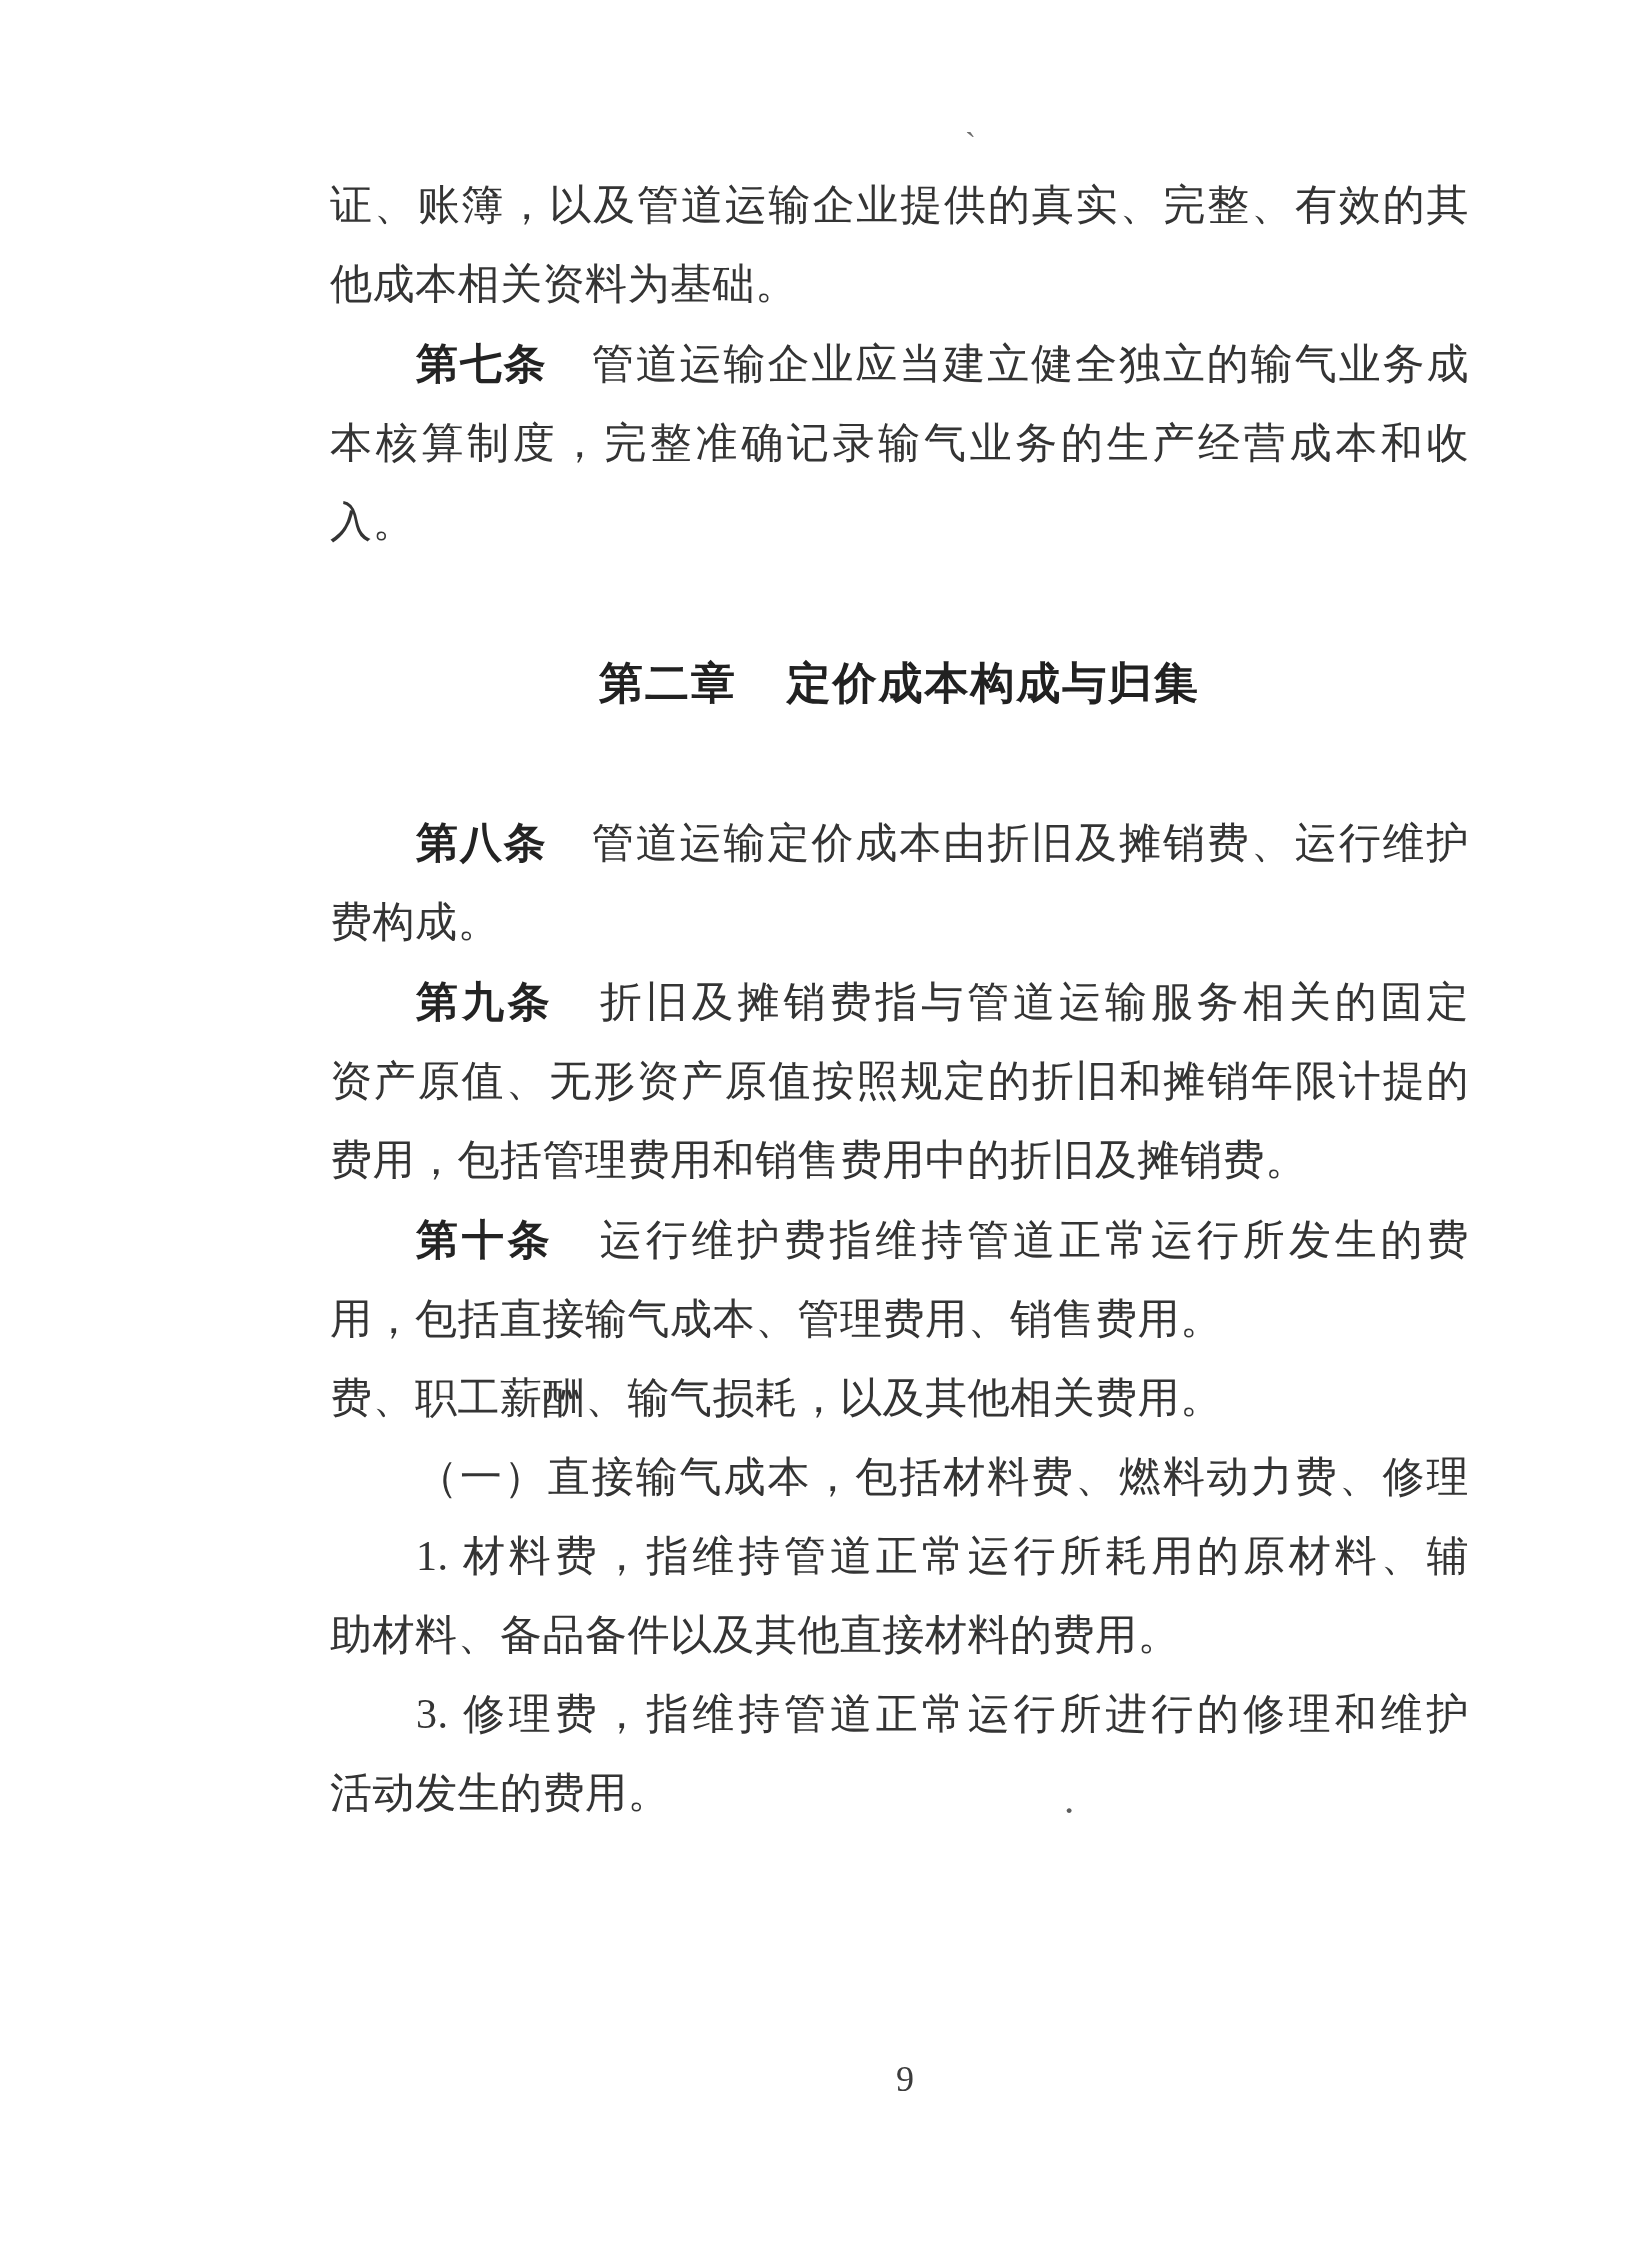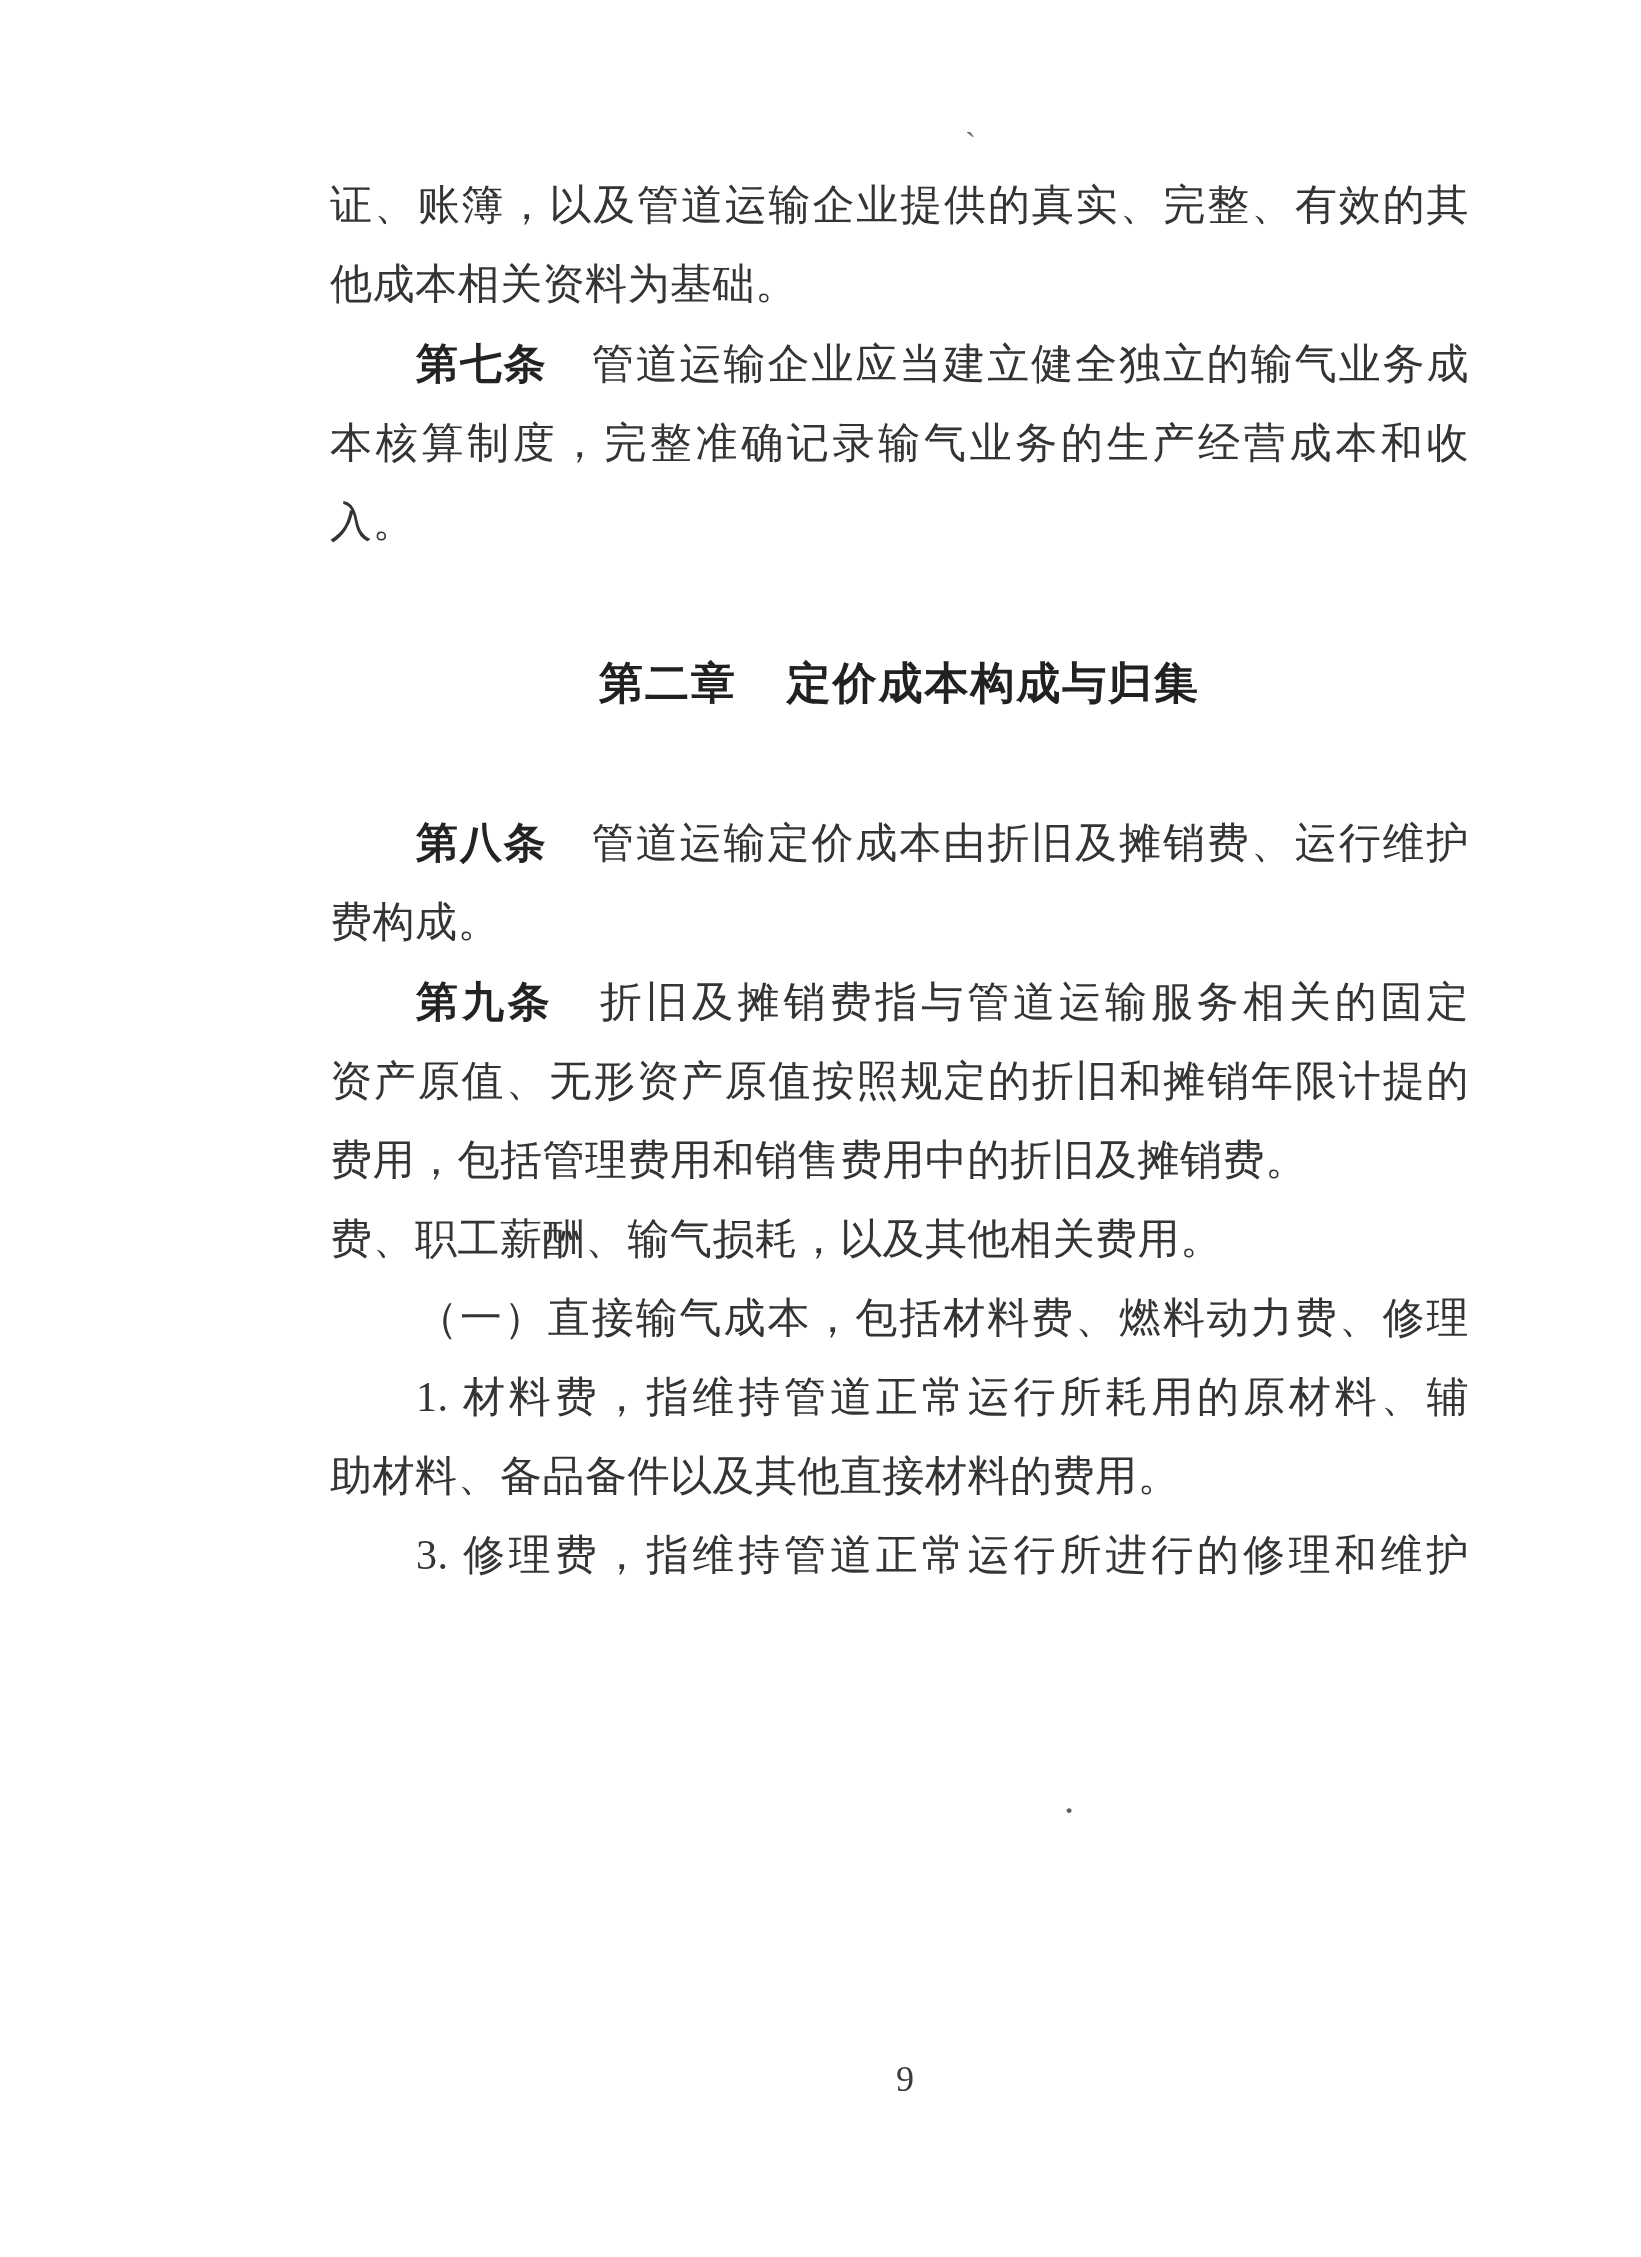--- a/index.html
+++ b/index.html
@@ -85,27 +85,32 @@
       <div class="para">
         <div class="line indent"><b class="lead">第八条</b>　管道运输定价成本由折旧及摊销费、运行维护</div>
         <div class="line last">费构成。</div>
       </div>
       <div class="para">
         <div class="line indent"><b class="lead">第九条</b>　折旧及摊销费指与管道运输服务相关的固定</div>
         <div class="line">资产原值、无形资产原值按照规定的折旧和摊销年限计提的</div>
         <div class="line last">费用，包括管理费用和销售费用中的折旧及摊销费。</div>
       </div>
       <div class="para">
+        <div class="line indent"><b class="lead">第十条</b>　运行维护费指维持管道正常运行所发生的费</div>
+        <div class="line last">用，包括直接输气成本、管理费用、销售费用。</div>
+      </div>
+      <div class="para">
         <div class="line last">费、职工薪酬、输气损耗，以及其他相关费用。</div>
         <div class="line indent">（一）直接输气成本，包括材料费、燃料动力费、修理</div>
       </div>
       <div class="para">
         <div class="line indent">1. 材料费，指维持管道正常运行所耗用的原材料、辅</div>
         <div class="line last">助材料、备品备件以及其他直接材料的费用。</div>
       </div>
       <div class="para">
         <div class="line indent">3. 修理费，指维持管道正常运行所进行的修理和维护</div>
+        <div class="line last">活动发生的费用。</div>
       </div>
     </main>
 
   <div class="page-number">9</div>
 </div>
 
 
 </body></html>

